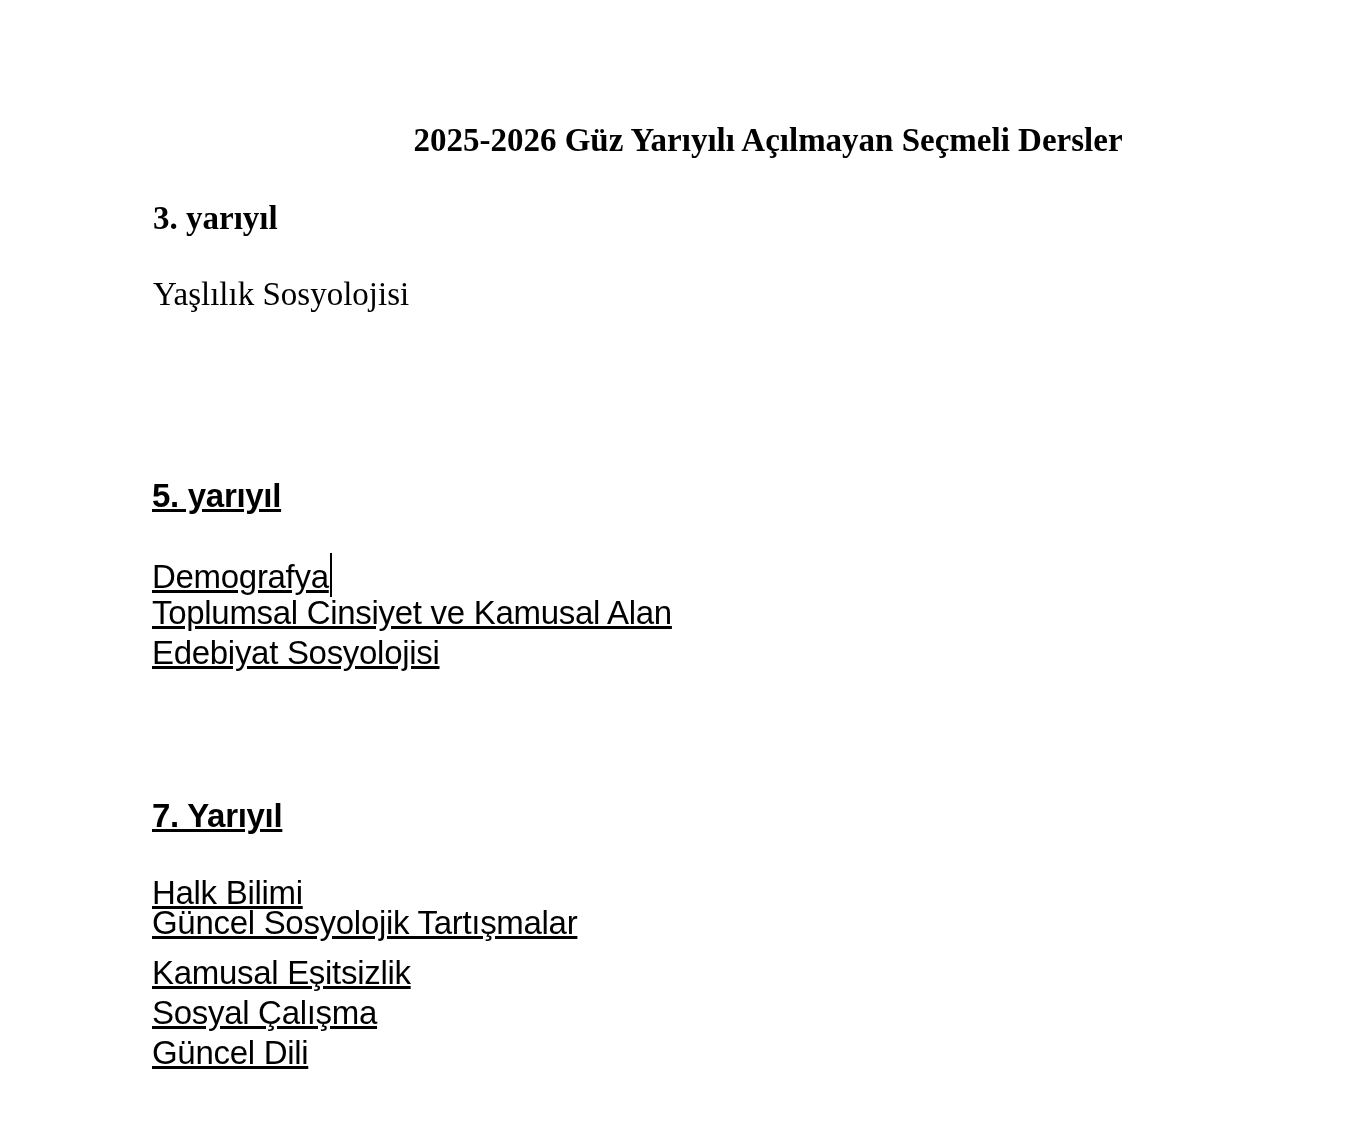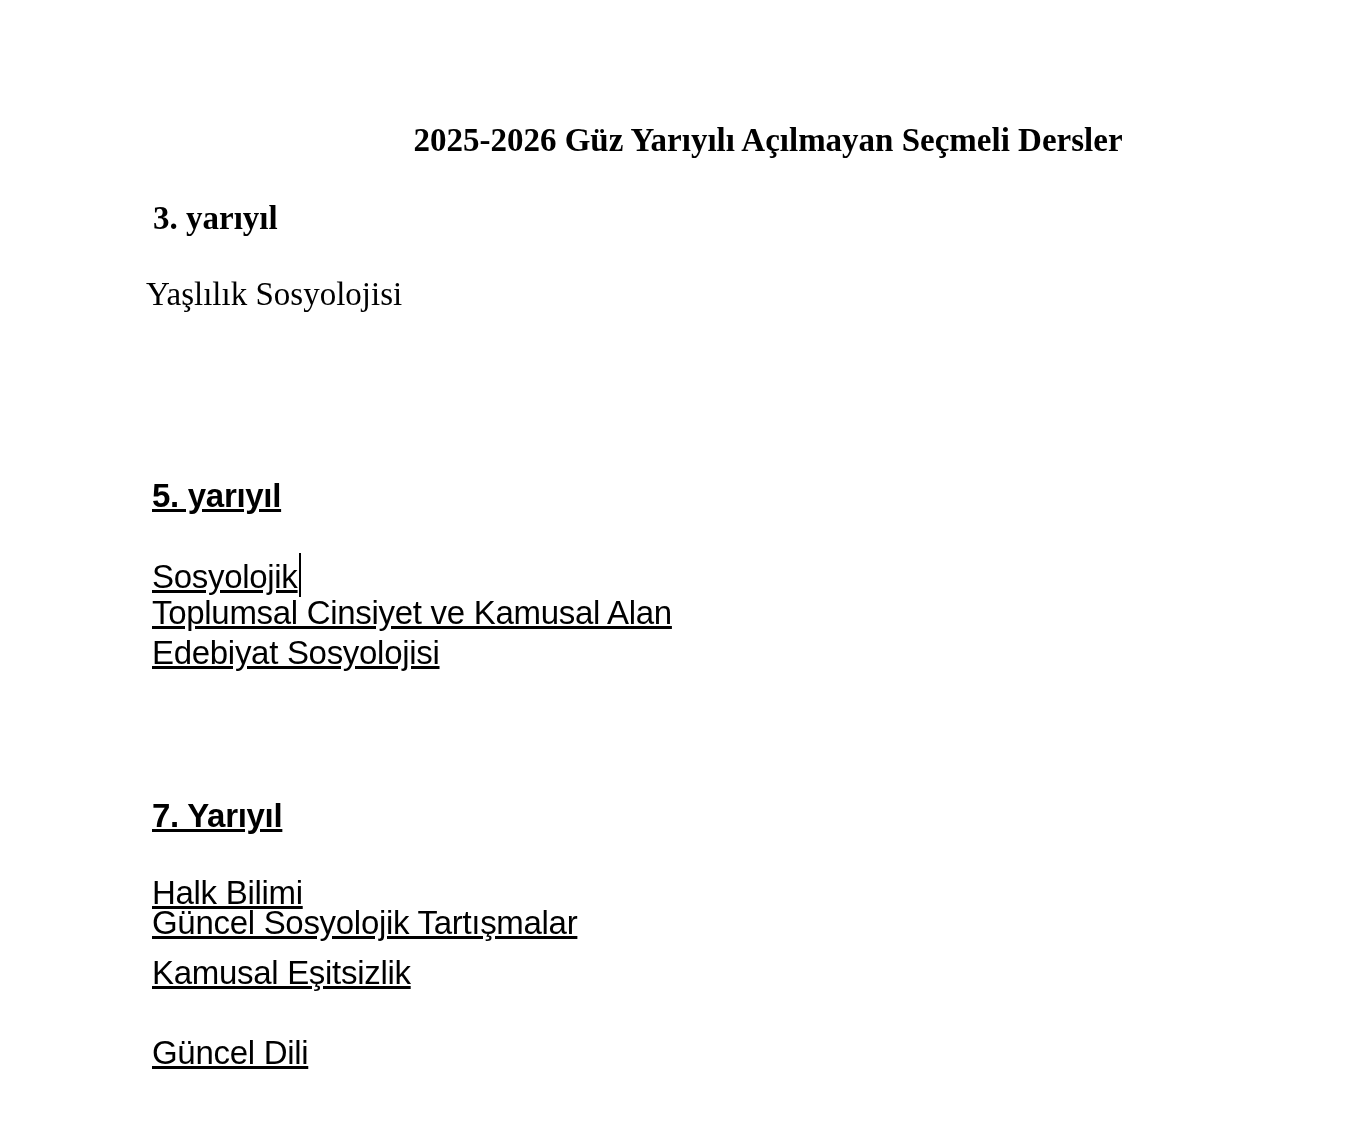--- a/index.html
+++ b/index.html
@@ -31,21 +31,21 @@
   }
   .bold { font-weight: 700; }
   .abs { position: absolute; white-space: nowrap; }
 
   .doc-title {
     top: 120px;
     left: 768px;
     transform: translateX(-50%);
   }
   .h3y  { top: 198px; left: 153px; }
-  .c3y  { top: 274px; left: 146px; }
+  .c3y  { top: 274px; left: 153px; }
 
   .h5y  { top: 476px; left: 152px; }
   .l5a  { top: 553px; left: 152px; }
   .l5b  { top: 593px; left: 152px; }
   .l5c  { top: 633px; left: 152px; }
 
   .h7y  { top: 796px; left: 152px; }
   .l7a  { top: 873px; left: 152px; }
   .l7b  { top: 903px; left: 152px; }
   .l7c  { top: 953px; left: 152px; }
@@ -66,24 +66,25 @@
 
 <div class="page">
 
   <div class="abs serif bold doc-title">2025-2026 Güz Yarıyılı Açılmayan Seçmeli Dersler</div>
 
   <div class="abs serif bold h3y">3. yarıyıl</div>
   <div class="abs serif c3y">Yaşlılık Sosyolojisi</div>
 
   <div class="abs sans bold h5y">5. yarıyıl</div>
   <div class="abs sans l5a">
-    <span>Sosyolojik</span><span class="caret"></span>
+    <span>Demografya</span><span class="caret"></span>
   </div>
   <div class="abs sans l5c">Edebiyat Sosyolojisi</div>
   <div class="abs sans l5b">Toplumsal Cinsiyet ve Kamusal Alan</div>
 
   <div class="abs sans bold h7y">7. Yarıyıl</div>
   <div class="abs sans l7a">Halk Bilimi</div>
   <div class="abs sans l7b">Güncel Sosyolojik Tartışmalar</div>
   <div class="abs sans l7c">Kamusal Eşitsizlik</div>
+  <div class="abs sans l7d">Sosyal Çalışma</div>
   <div class="abs sans l7e">Güncel Dili</div>
 
 </div>
 
 </body></html>

